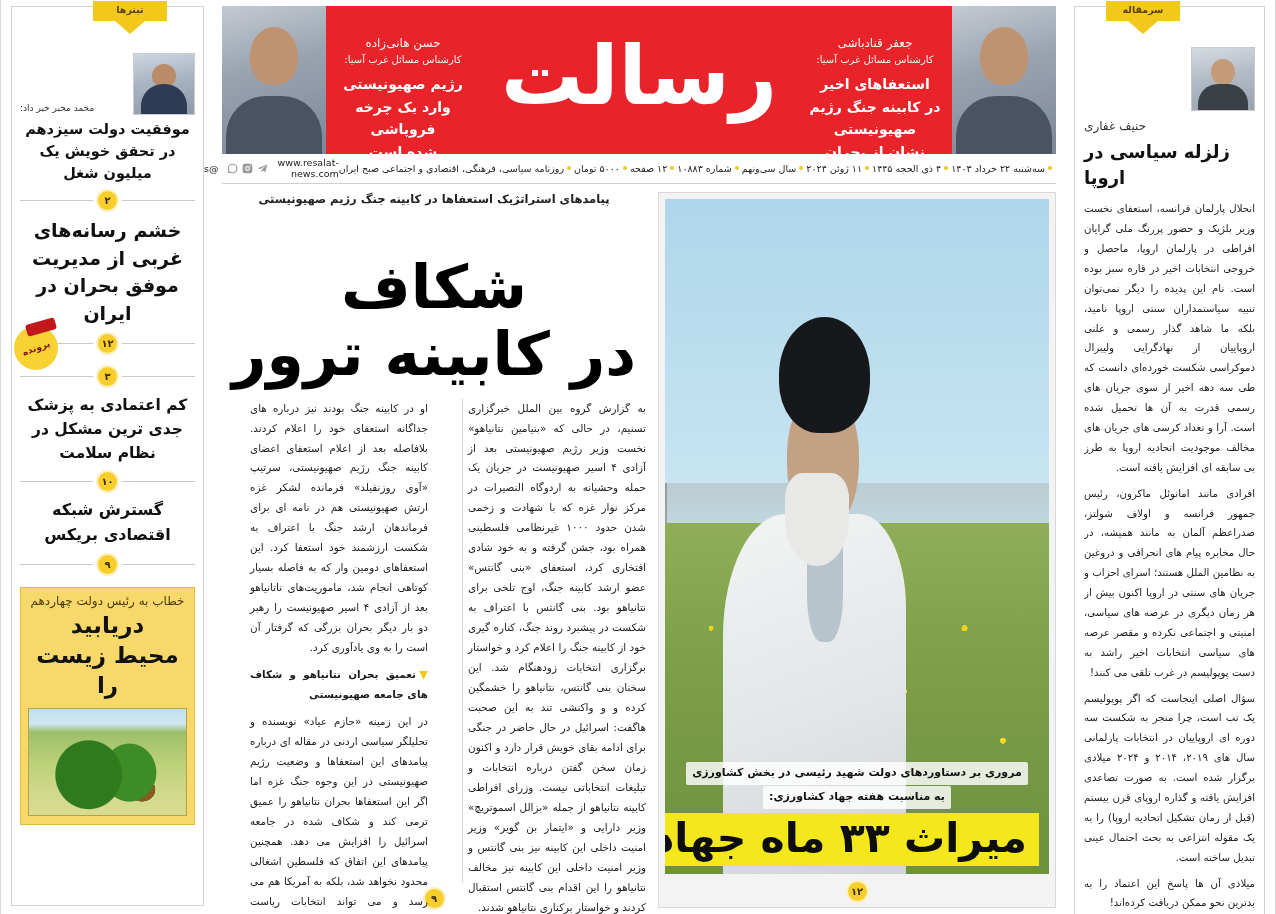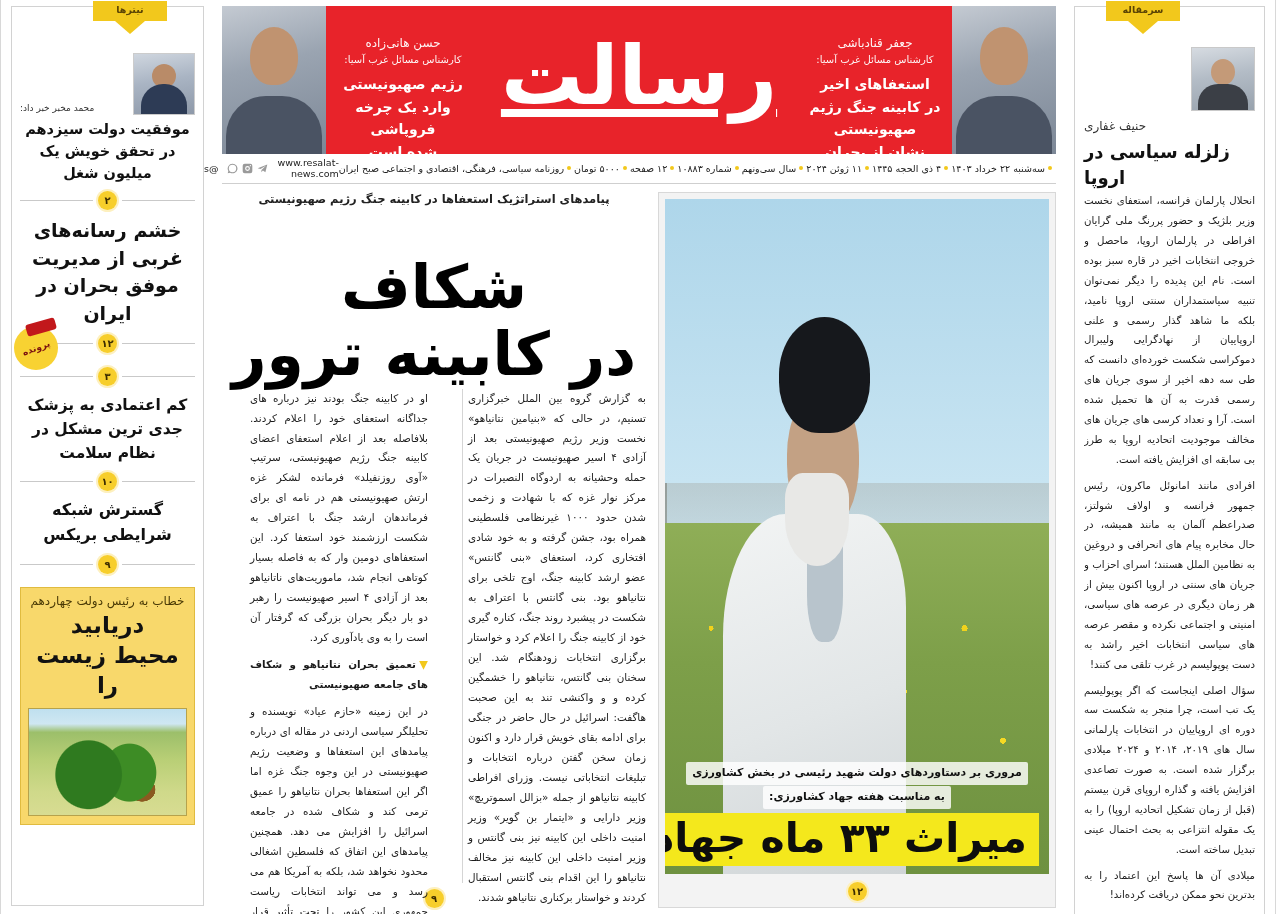--- a/index.html
+++ b/index.html
@@ -220,21 +220,20 @@
   .mh-line { font-size: 14px; font-weight: bold; line-height: 1.62; }
   .mh-logo {
     flex: 1;
     display: flex; align-items: center; justify-content: center;
     color: #fff;
     font-size: 82px;
     font-weight: bold;
     letter-spacing: -2px;
     padding-bottom: 10px;
     font-family: "DejaVu Sans", "Liberation Sans", sans-serif;
-    text-decoration: underline;
   }
   .corner-badge {
     position: absolute; top: 0;
     width: 0; height: 0;
   }
   .corner-badge .num {
     position: absolute;
     width: 18px; height: 18px; line-height: 18px;
     text-align: center;
     font-size: 10px; font-weight: bold;
@@ -387,21 +386,21 @@
     font-size: 11.5px; font-weight: bold;
     color: #222; text-align: center;
     margin-bottom: 8px;
   }
   .art-title {
     font-size: 60px; font-weight: bold;
     line-height: 1.12;
     text-align: center;
     color: #000;
     letter-spacing: -1px;
-    margin-bottom: 0;
+    margin-bottom: 10px;
   }
   .art-cols {
     flex: 1;
     display: flex; flex-direction: row;
     gap: 12px;
     min-height: 0;
     border-top: 0;
   }
   .art-col {
     flex: 1;
@@ -460,21 +459,21 @@
   }
   .ed-photo::after {
     content:""; position:absolute; left:50%; bottom:0;
     transform:translateX(-50%);
     width:50px; height:26px; border-radius:20px 20px 0 0;
     background:#3b3f46;
   }
   .ed-author { font-size: 12px; color: #333; text-align: left; margin: 2px 0 6px 0; }
   .ed-title {
     font-size: 18px; font-weight: bold; color: #111;
-    text-align: left; line-height: 1.45; 
+    text-align: left; line-height: 1.45; margin-bottom: 8px;
   }
   .ed-body {
     font-size: 10.2px;
     line-height: 1.95;
     text-align: justify;
     color: #1b1b1b;
     flex: 1;
     overflow: hidden;
   }
   .ed-body p { margin: 0 0 6px 0; }
@@ -522,21 +521,21 @@
         <div class="ln"></div>
       </div>
 
       <div class="sb-h4">کم اعتمادی به پزشک جدی ترین مشکل در نظام سلامت</div>
       <div class="rule-with-badge">
         <div class="ln"></div>
         <div class="pg-badge">۱۰</div>
         <div class="ln"></div>
       </div>
 
-      <div class="sb-h5">گسترش شبکه شرایطی بریکس</div>
+      <div class="sb-h5">گسترش شبکه اقتصادی بریکس</div>
       <div class="rule-with-badge">
         <div class="ln"></div>
         <div class="pg-badge">۹</div>
         <div class="ln"></div>
       </div>
 
       <div class="yellow-box">
         <div class="yb-kicker">خطاب به رئیس دولت چهاردهم</div>
         <div class="yb-title">دریابید</div>
         <div class="yb-title">محیط زیست را</div>

